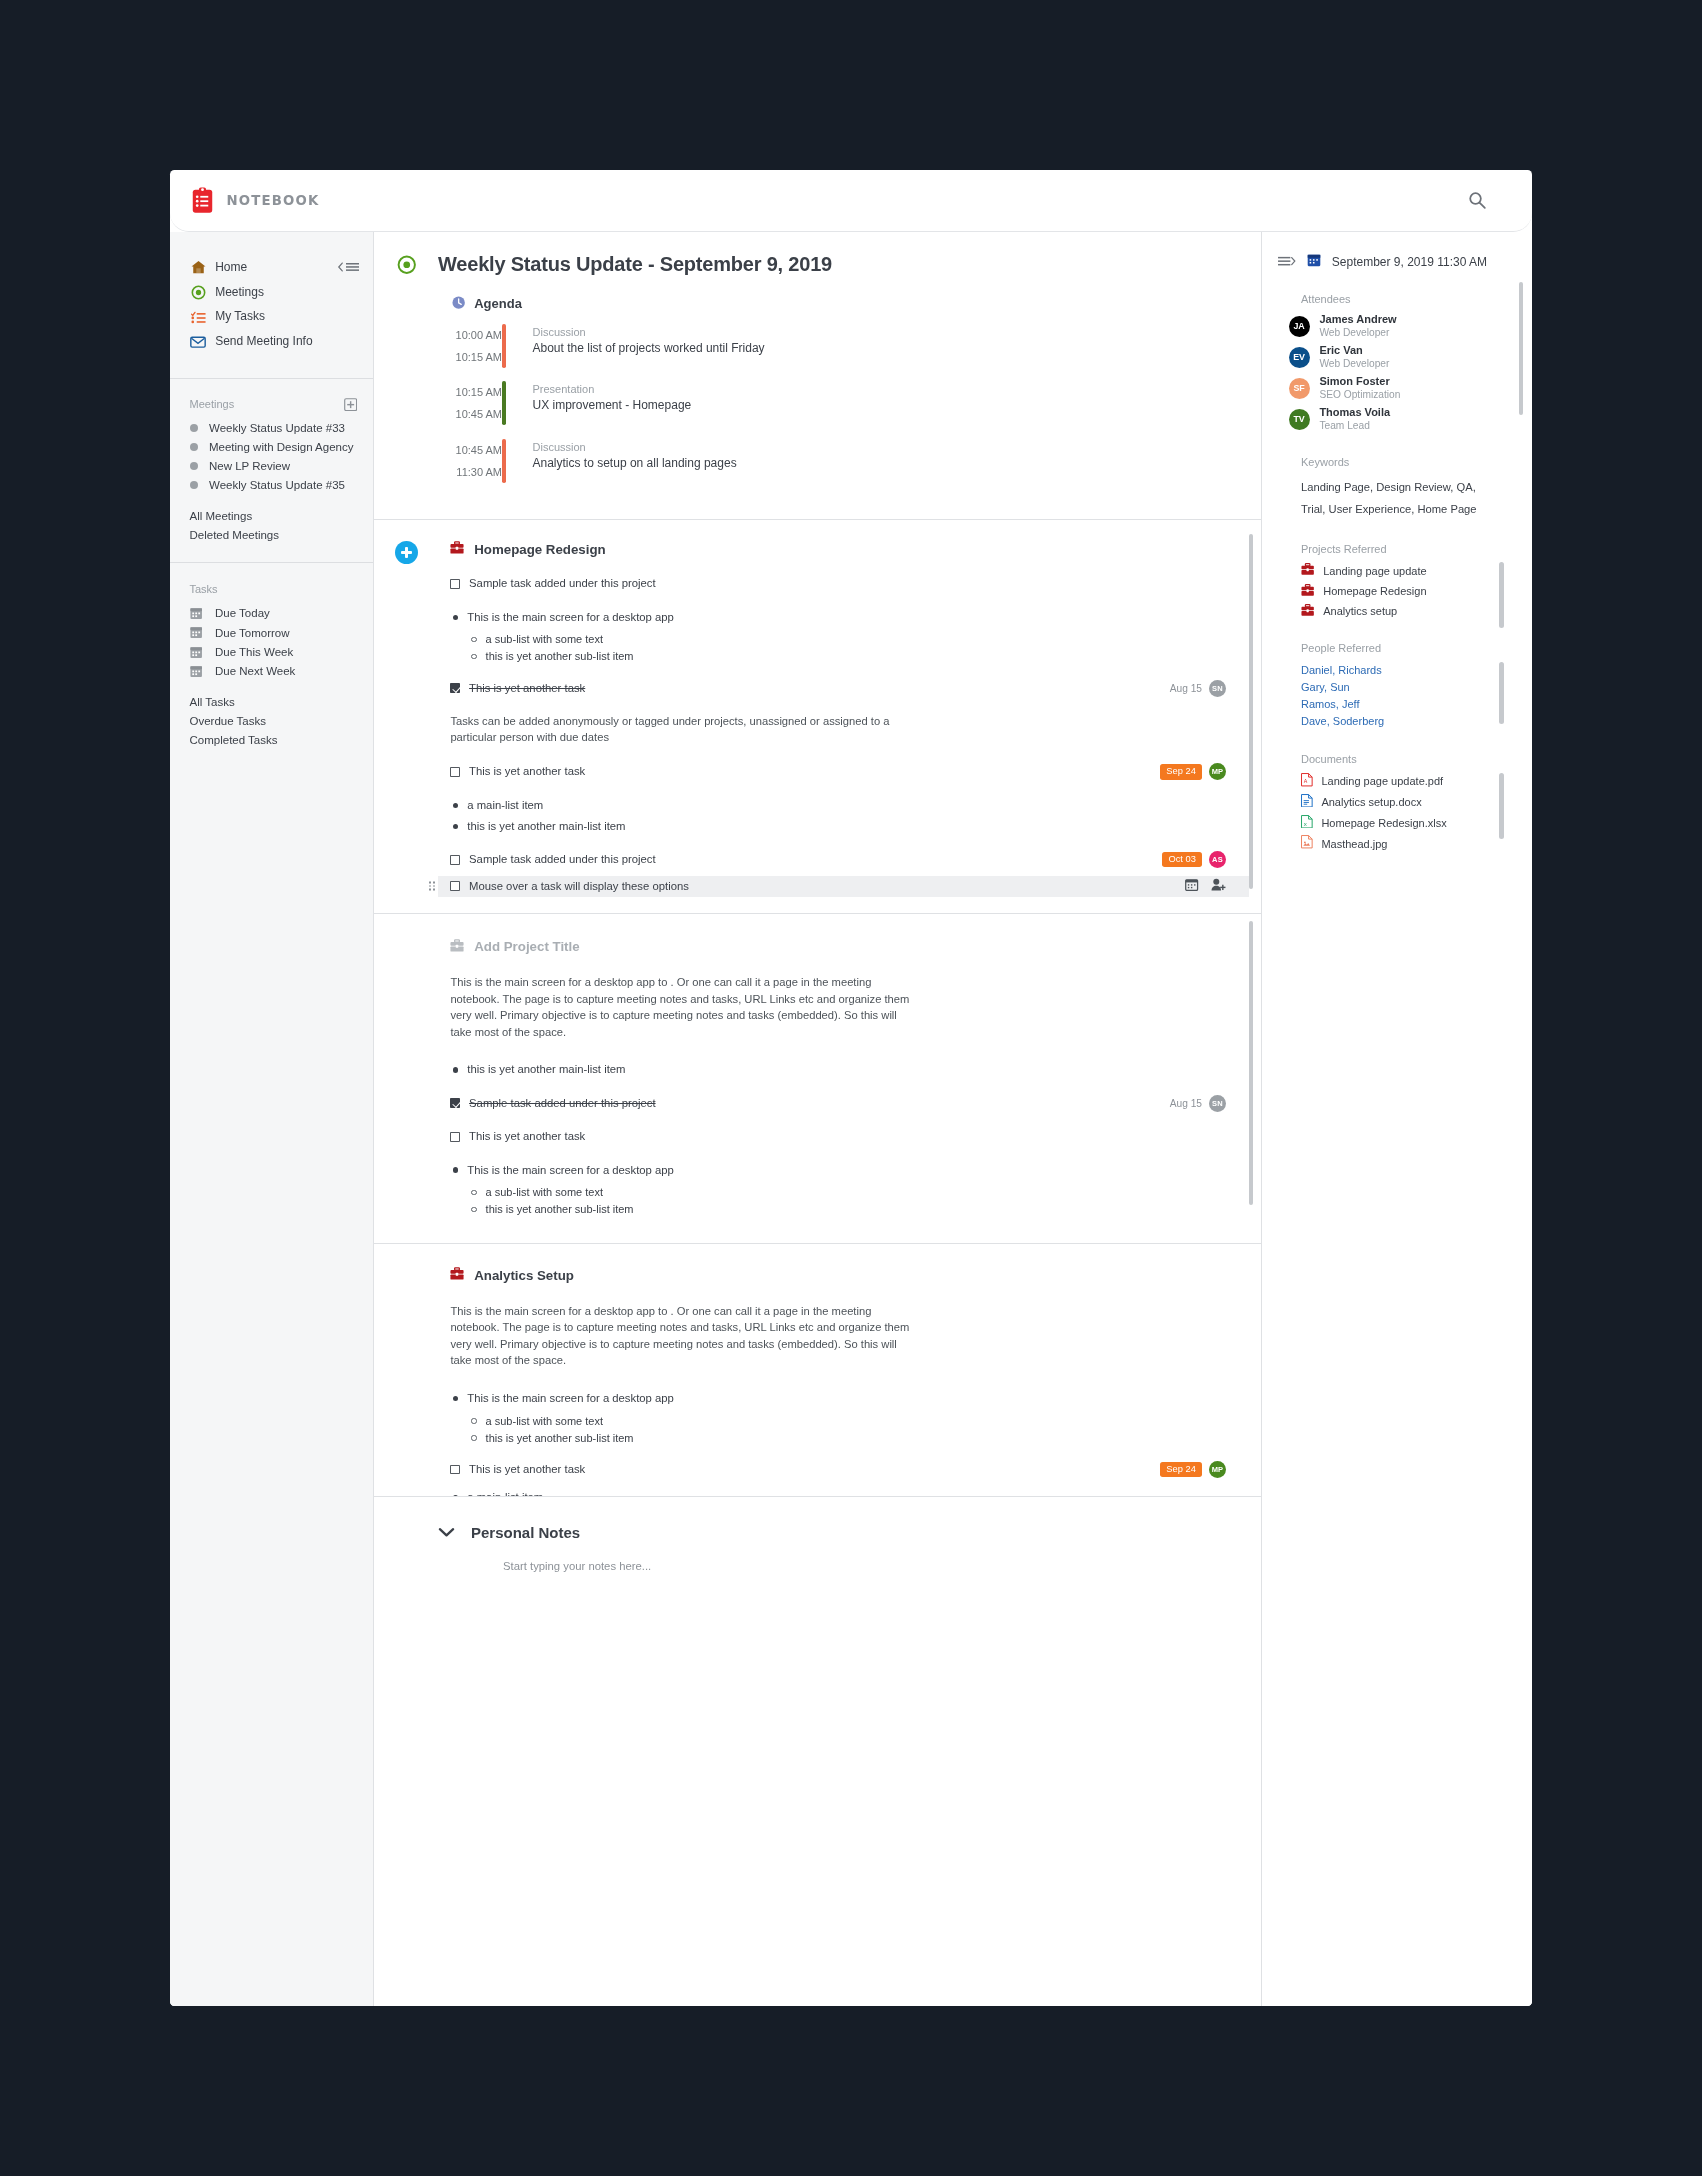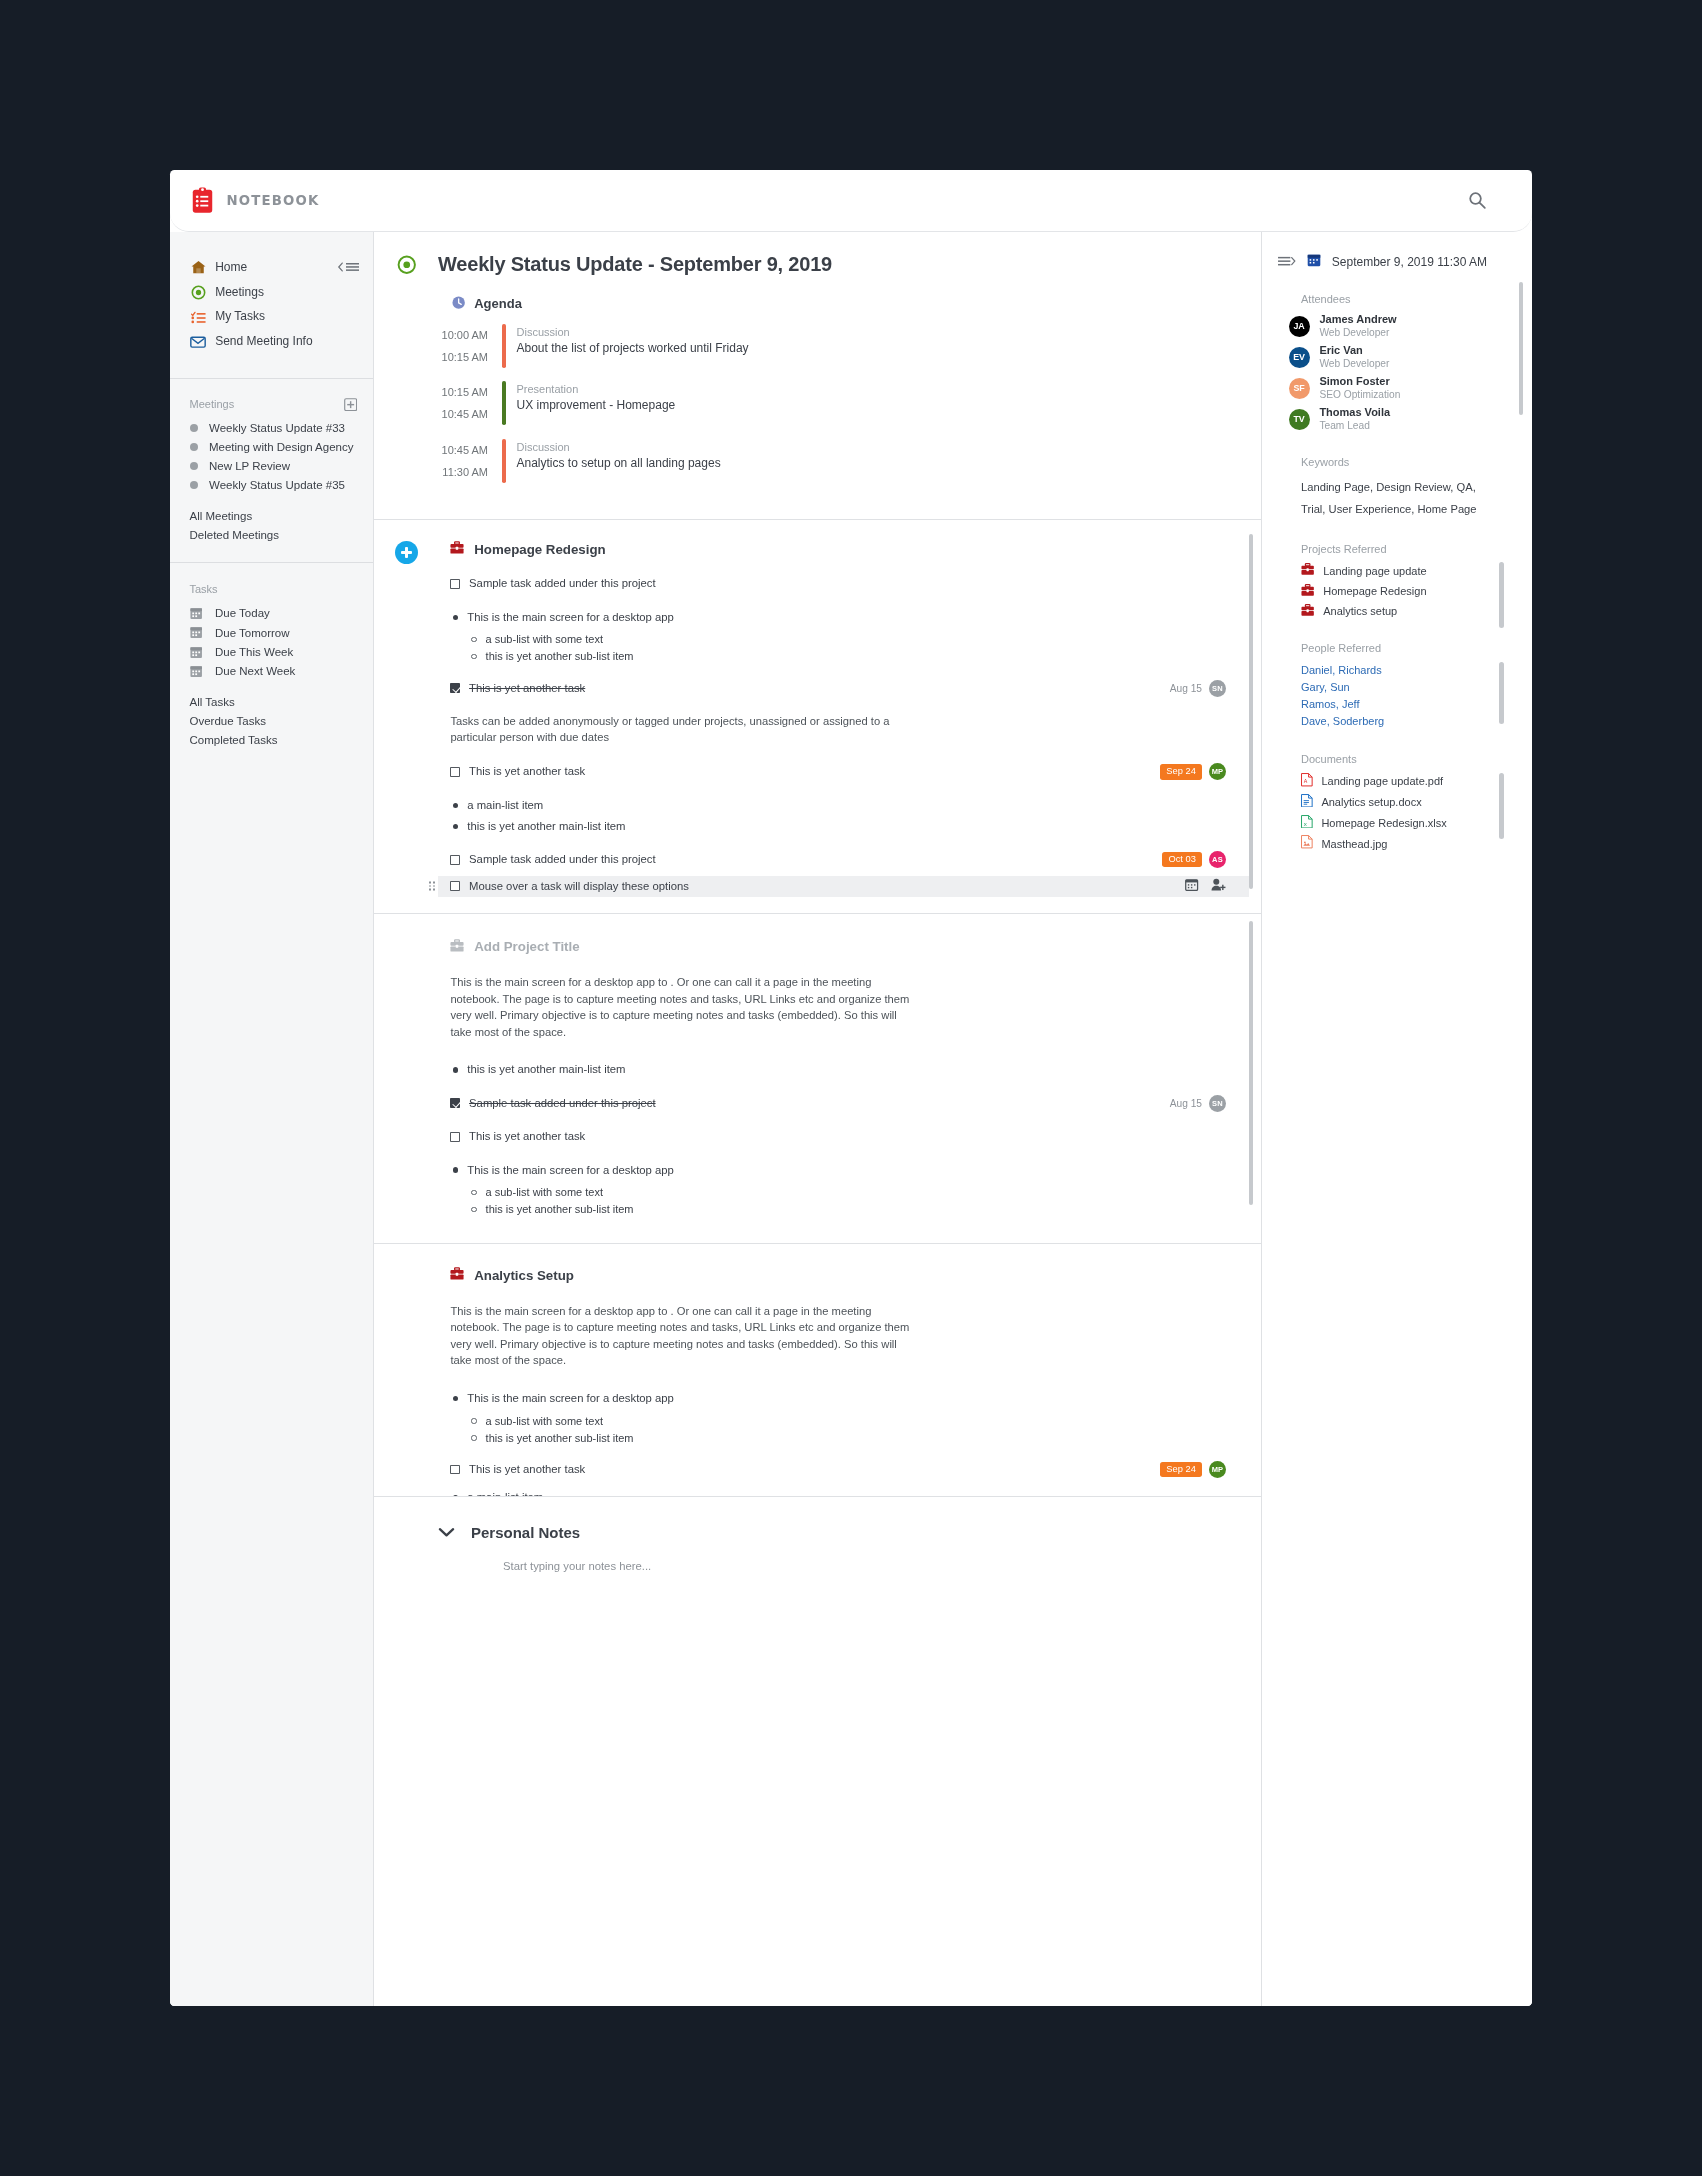--- a/index.html
+++ b/index.html
@@ -108,25 +108,25 @@
     letter-spacing: -0.2px;
   }
   .agenda-head {
     display: flex; align-items: center; gap: 8.9px;
     margin-top: 19.5px; margin-left: 14px;
   }
   .agenda-title { font-size: 13px; font-weight: bold; color: #3b4048; }
   .agenda-list { margin-top: 12.4px; margin-left: 0px; }
   .ag-item { display: flex; margin-bottom: 13.3px; }
   .ag-times {
-    flex: 0 0 64px; text-align: right; padding-right: 14px;
+    flex: 0 0 64px; text-align: right; padding-right: 0;
     font-size: 11px; color: #707579; line-height: 22px;
   }
   .ag-bar { width: 3.5px; flex: 0 0 3.5px; border-radius: 1.8px; }
-  .ag-body { padding-left: 11px; }
+  .ag-body { padding-left: 27px; }
   .ag-kind { font-size: 11px; color: #9aa0a6; line-height: 16px; }
   .ag-desc { font-size: 12px; color: #3c4149; line-height: 17.7px; }
   
   .proj-plus {
     position: absolute; left: 21px; top: 21px;
     width: 23px; height: 23px; border-radius: 50%;
     background: #16a7e8; cursor: pointer;
     display: flex; align-items: center; justify-content: center;
   }
   .proj-plus::before, .proj-plus::after {

